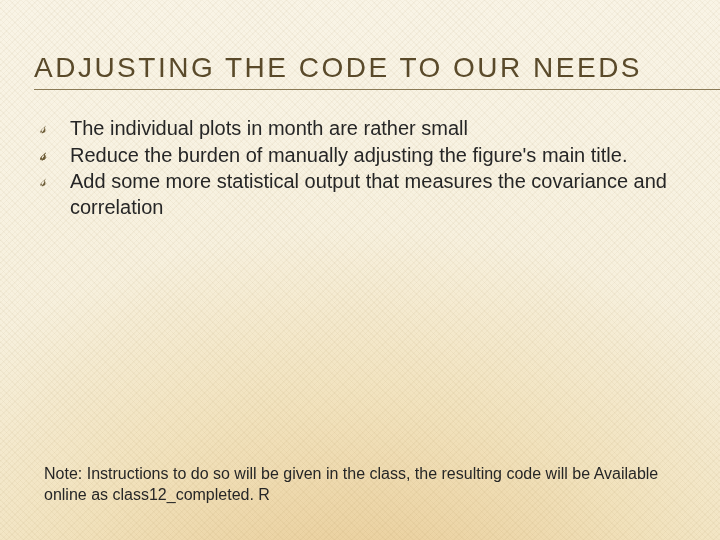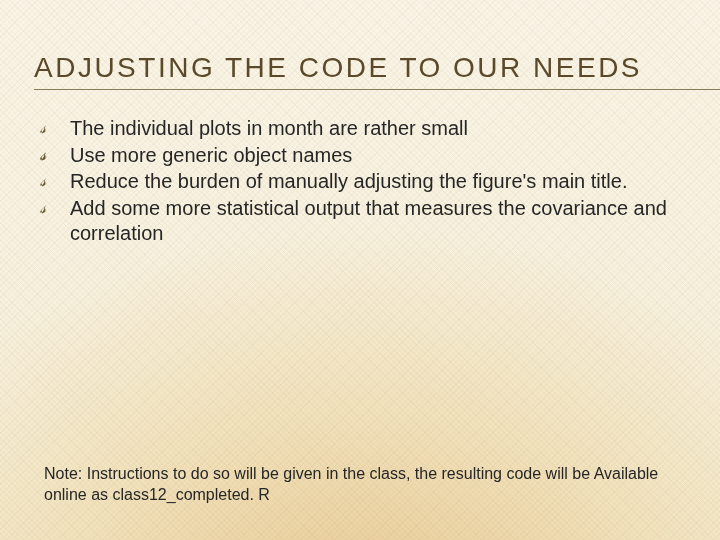--- a/index.html
+++ b/index.html
@@ -84,21 +84,20 @@
   <ul class="bullets">
     <li>
       <span class="bullet-icon">𝓈</span>
       <span>The individual plots in month are rather small</span>
     </li>
     <li>
       <span class="bullet-icon">𝓈</span>
     </li>
     <li>
       <span class="bullet-icon">𝓈</span>
-      <span>Use more generic object names</span>
     </li>
     <li>
       <span class="bullet-icon">𝓈</span>
       <span>Reduce the burden of manually adjusting
 the figure's main title.</span>
     </li>
     <li>
       <span class="bullet-icon">𝓈</span>
       <span>Add some more statistical output that measures the covariance and correlation</span>
     </li>

